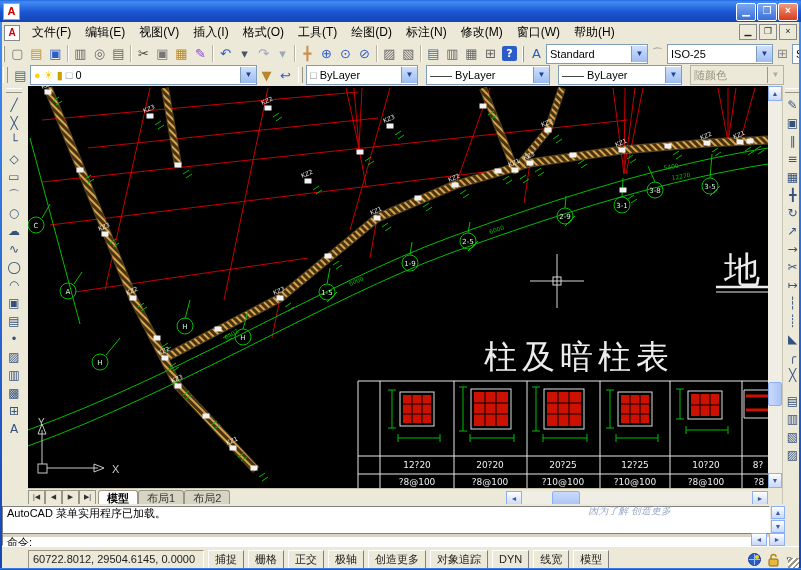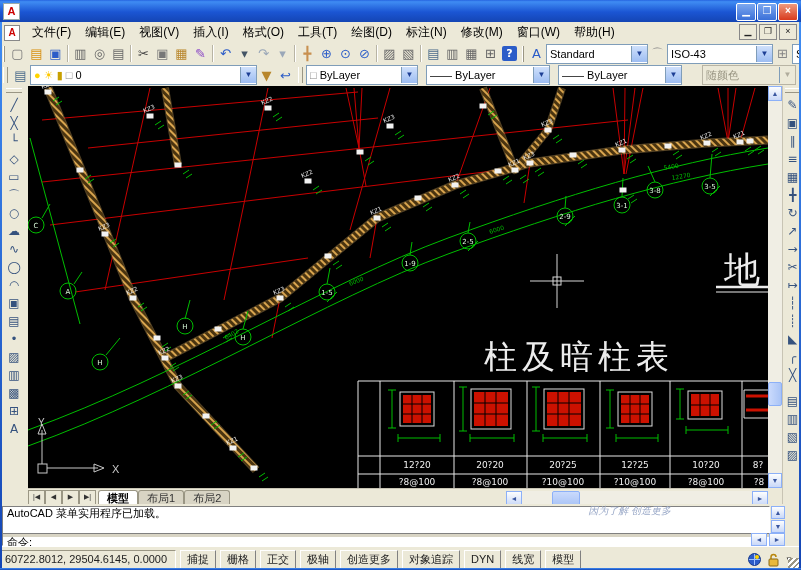--- a/index.html
+++ b/index.html
@@ -85,21 +85,21 @@
   #watermark{position:absolute;right:130px;top:0px;text-align:right;pointer-events:none;}
   #wm-main{font-size:17px;font-weight:bold;font-style:italic;color:#8496BC;line-height:18px;}
   #wm-sub{font-size:10px;font-style:italic;color:#9AA9C8;}
   #cmd-vscroll{position:absolute;right:16px;top:2px;width:14px;height:25px;}
   #cmd-vscroll .scroll-btn{width:12px;height:11px;margin-bottom:1px;}
   #cmd-hbtns{position:absolute;right:16px;top:29px;display:flex;}
   #cmd-hbtns .scroll-btn{width:14px;height:11px;margin-left:2px;}
   
   #statusbar{left:0;top:546px;width:801px;height:24px;background:#ECE9D8;border-top:1px solid #fff;
     display:flex;align-items:center;font-size:11px;}
-  #coords{width:170px;height:17px;background:#ECE9D8;
+  #coords{width:170px;height:17px;margin-left:28px;background:#ECE9D8;
     border:1px solid #9a9684;border-right-color:#fff;border-bottom-color:#fff;
     line-height:16px;padding-left:4px;color:#222;}
   .statusbtn{height:17px;line-height:16px;padding:0 6px;margin-left:4px;background:#ECE9D8;
     border:1px solid #fff;border-right-color:#808080;border-bottom-color:#808080;color:#222;flex:none;}
   #status-right{margin-left:auto;margin-right:8px;display:flex;align-items:center;gap:5px;}
   #grip{position:absolute;right:1px;bottom:1px;width:12px;height:12px;
     background:repeating-linear-gradient(135deg,#fff 0 2px,#9a9684 2px 4px);}
   
   .winborder{background:linear-gradient(#3f8cf3,#1445b4);z-index:60;}
 </style>
@@ -175,21 +175,21 @@
       </div>
     <span class="tbicon help-icon">?</span>
     <div class="handle"></div>
     <span class="tbicon" style="color:#2B5CC8;">A</span>
     <div class="combo" style="width:100px;">
       <span class="cval">Standard</span>
       <span class="carrow">▼</span>
     </div>
     <span class="tbicon" style="color:#888;">⌒</span>
     <div class="combo" style="width:104px;">
-      <span class="cval">ISO-43</span>
+      <span class="cval">ISO-25</span>
       <span class="carrow">▼</span>
     </div>
     <span class="tbicon" style="color:#888;">⊞</span>
     <div class="combo" style="width:62px;">
       <span class="cval">Standard</span>
 
     </div>
   </div>
 
   <div id="tb2" class="abs toolbar">
@@ -222,21 +222,21 @@
       </span>
       <span class="carrow">▼</span>
     </div>
     <div class="combo" style="width:122px;margin-left:8px;">
       <span class="cval">
         <span>——</span>
         <span>ByLayer</span>
       </span>
       <span class="carrow">▼</span>
     </div>
-    <div class="combo disabled" style="width:92px;margin-left:20px;">
+    <div class="combo disabled" style="width:92px;margin-left:8px;">
       <span class="cval">随颜色</span>
       <span class="carrow">▼</span>
     </div>
   </div>
 
   <div id="draw-toolbar" class="abs vtool">
     <div class="vhandle"></div>
     <div style="display:flex;flex-direction:column;align-items:center;">
         <span class="tbicon" style="color: rgb(53, 82, 126);">╱</span>
         <span class="tbicon" style="color: rgb(53, 82, 126);">╳</span>

